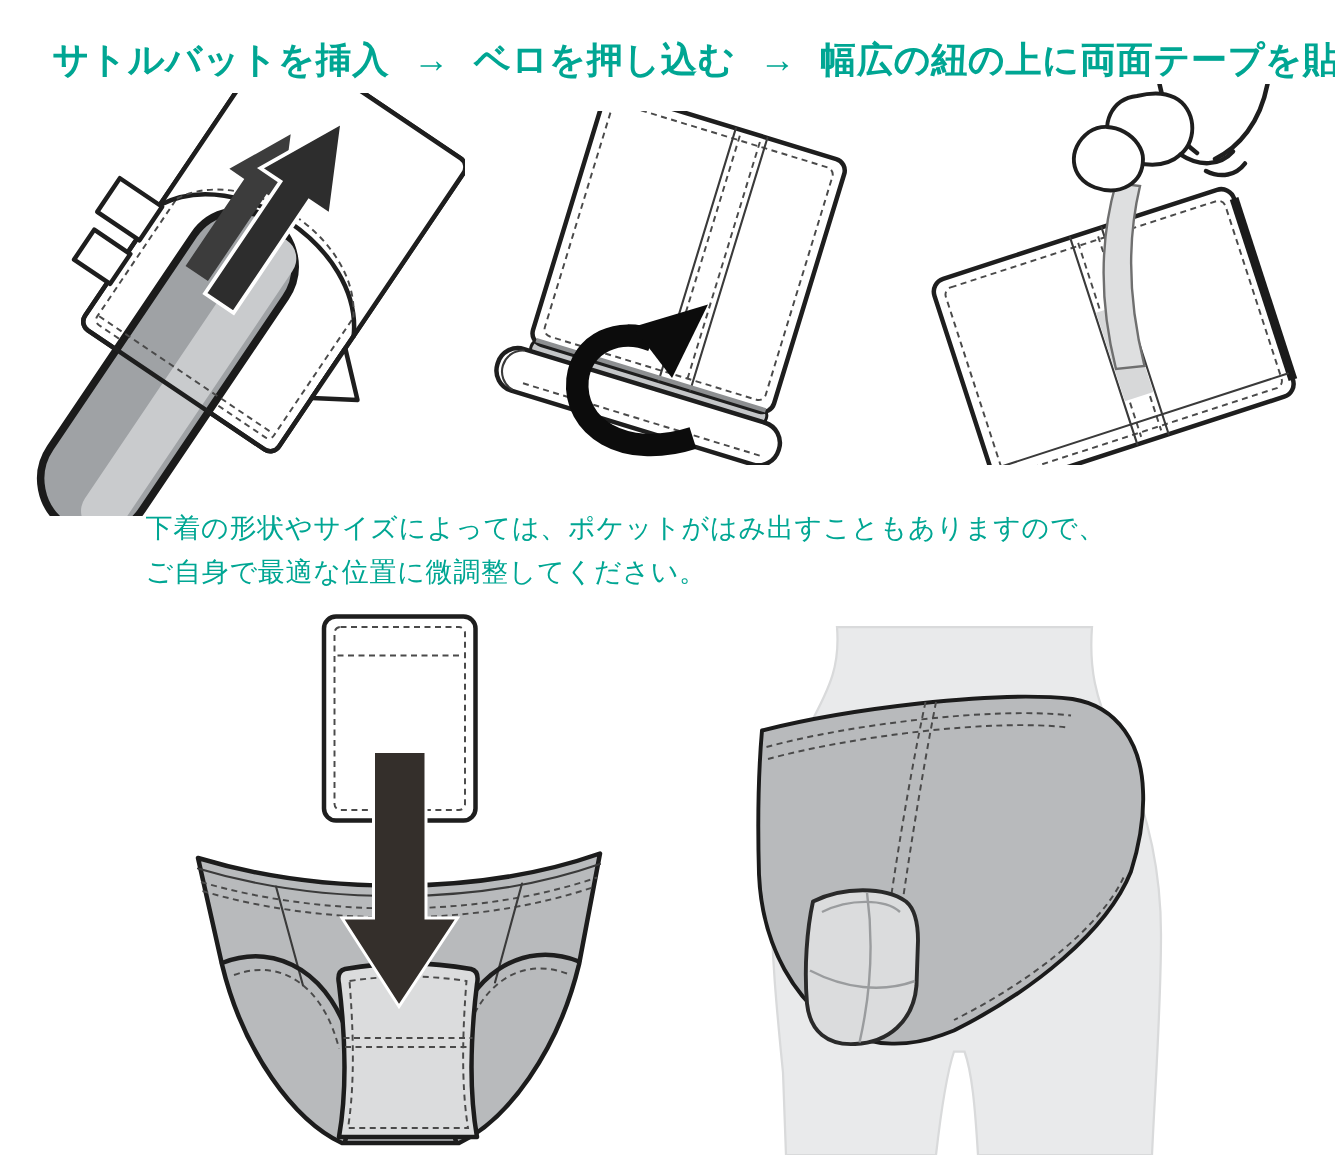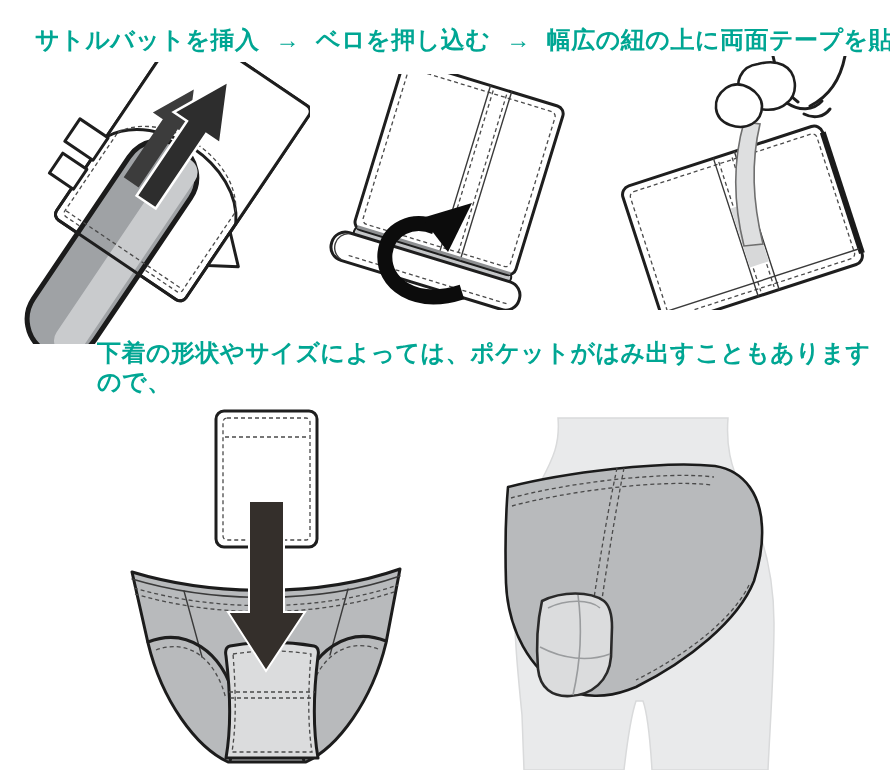--- a/index.html
+++ b/index.html
@@ -1,21 +1,21 @@
 <!DOCTYPE html>
 <html><head>
 <meta charset="utf-8">
 <style>
   html,body{margin:0;padding:0;background:#ffffff;}
   .canvas{position:relative;width:890px;height:770px;background:#ffffff;overflow:hidden;
           font-family:"Liberation Sans",sans-serif;}
   .heading{position:absolute;left:35px;top:24px;font-size:24px;font-weight:bold;
            color:#00a693;white-space:nowrap;letter-spacing:0.5px;}
   .heading .arr{display:inline-block;margin:0 16px;font-weight:bold;}
-  .note{position:absolute;left:97px;top:338px;font-size:24px;font-weight:bold;
+  .note{position:absolute;left:97px;top:338px;font-size:18px;font-weight:normal;
         color:#00a693;line-height:29px;letter-spacing:0.5px;}
   .illus{position:absolute;}
   svg{display:block;}
   .ln{fill:none;stroke:#1e1e1e;stroke-width:3;stroke-linejoin:round;stroke-linecap:round;}
   .thin{fill:none;stroke:#3a3a3a;stroke-width:1.4;stroke-linecap:round;}
   .dash{fill:none;stroke:#4a4a4a;stroke-width:1.3;stroke-dasharray:4 3;}
   .white{fill:#ffffff;stroke:#1e1e1e;stroke-width:3;stroke-linejoin:round;}
 </style>
 </head>
 <body>
@@ -93,20 +93,21 @@
       <path d="M237,0 C232,26 218,42 202,50" class="ln" stroke-width="2.6"></path>
       <path d="M150,8 C133,10 125,27 134,42 C143,55 167,58 179,47 C191,37 189,16 175,9 C167,5 158,6 150,8 Z" fill="#ffffff" stroke="#1e1e1e" stroke-width="2.6"></path>
       <path d="M118,32 C103,43 105,63 122,69 C139,75 154,66 154,50 C154,36 133,22 118,32 Z" fill="#ffffff" stroke="#1e1e1e" stroke-width="2.6"></path>
       <path d="M179,47 C191,55 205,55 214,45" class="ln" stroke-width="2.4"></path>
       <path d="M196,58 C206,63 216,61 222,53" class="ln" stroke-width="2.2"></path>
     </g>
   </svg>
 
   <div class="note">
     <div>下着の形状やサイズによっては、ポケットがはみ出すこともありますので、</div>
+    <div>ご自身で最適な位置に微調整してください。</div>
   </div>
 
   <svg class="illus" style="left:120px;top:405px" width="332" height="365" viewBox="0 0 332 365">
     <g>
       <rect x="96" y="6" width="101" height="136" rx="8" class="white"></rect>
       <rect x="103" y="13" width="87" height="122" rx="4" class="dash"></rect>
       <line x1="105" y1="32" x2="188" y2="32" class="dash"></line>
     </g>
     <g>
       <path d="M12,167 C95,192 200,192 280,164 L266,238 C252,296 218,342 186,357 L108,357 C76,342 42,296 28,238 Z" fill="#b8babc" stroke="#1c1c1c" stroke-width="3" stroke-linejoin="round"></path>

